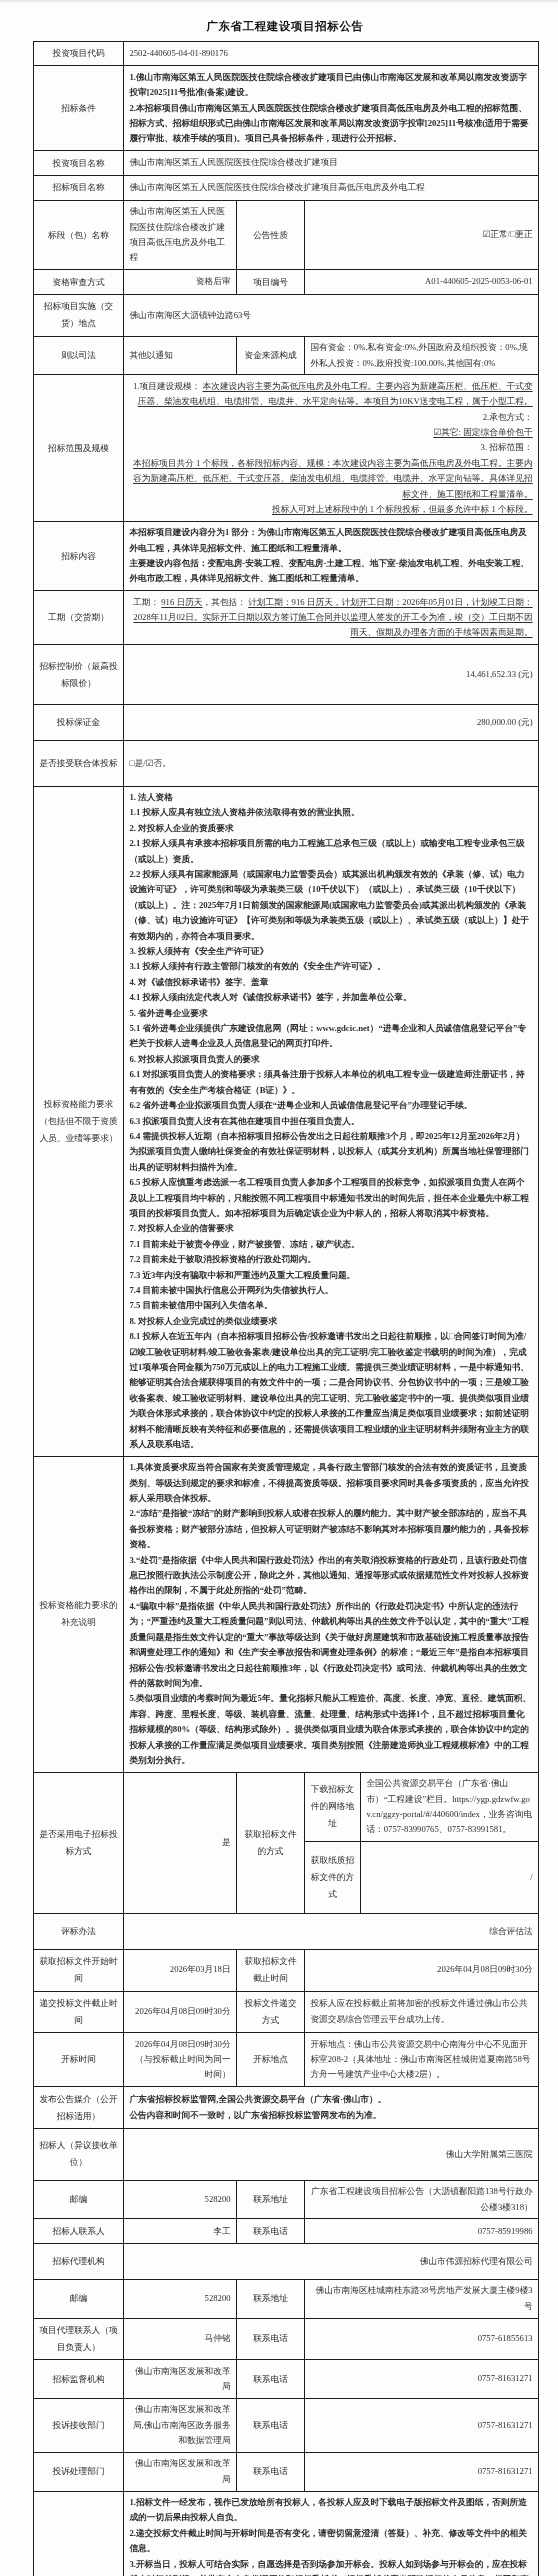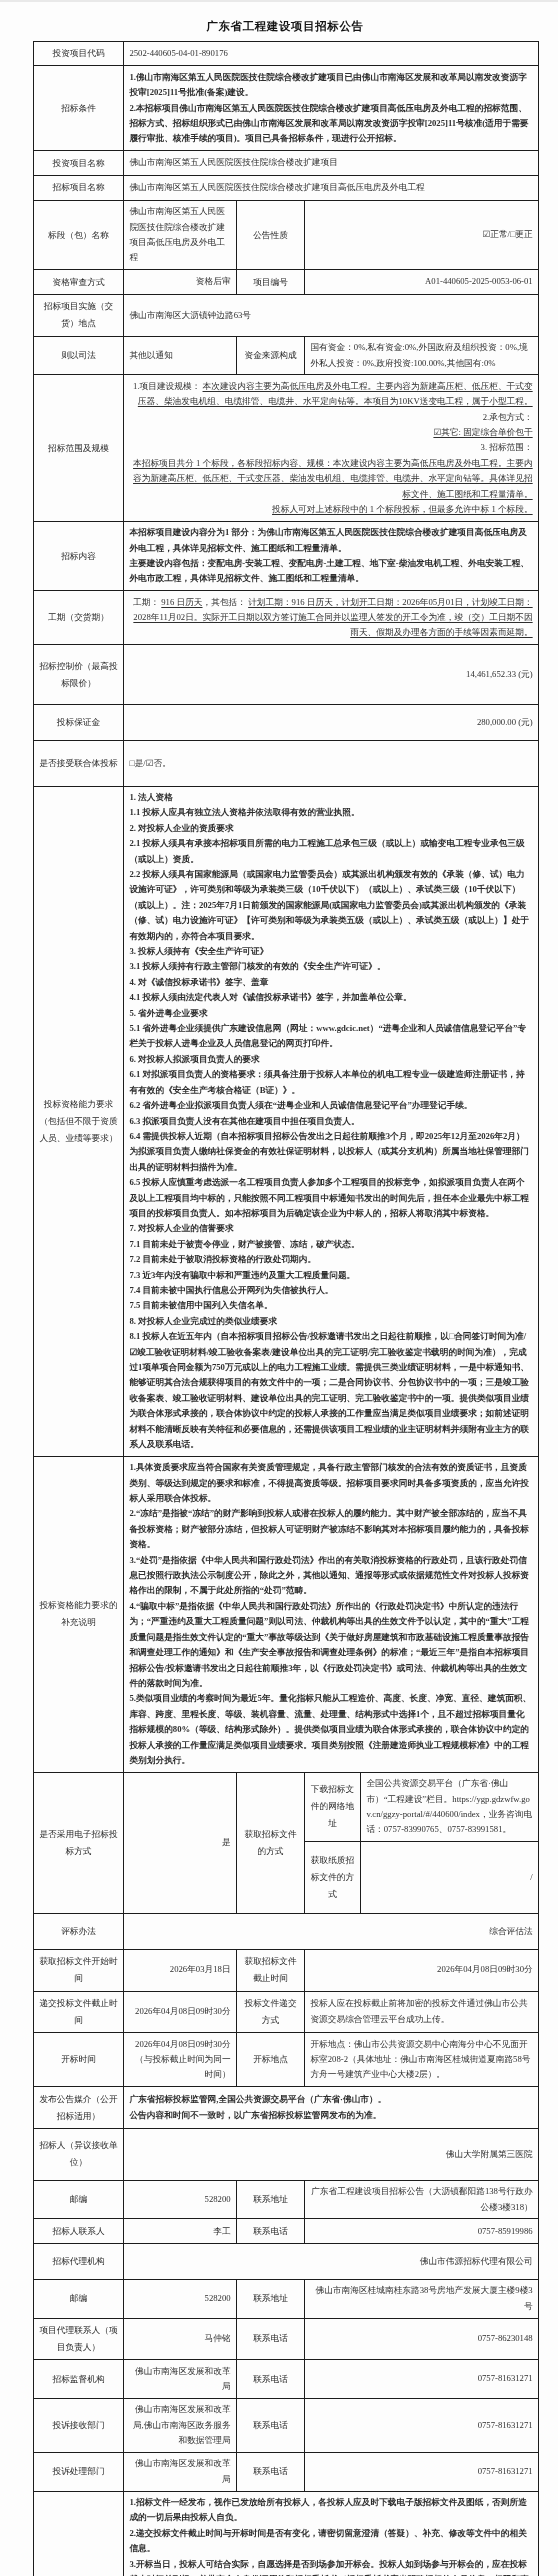--- a/index.html
+++ b/index.html
@@ -205,21 +205,21 @@
       <tr>
         <td class="lbl" data-bind="rows.agency_postcode.label">邮编</td>
         <td class="ctr" data-bind="rows.agency_postcode.value">528200</td>
         <td class="lbl" data-bind="rows.agency_postcode.addr_label">联系地址</td>
         <td colspan="2" class="ctr" data-bind="rows.agency_postcode.addr_value">佛山市南海区桂城南桂东路38号房地产发展大厦主楼9楼3号</td>
       </tr>
       <tr>
         <td class="lbl" data-bind="rows.agency_contact.label">项目代理联系人（项目负责人）</td>
         <td class="ctr" data-bind="rows.agency_contact.value">马仲铭</td>
         <td class="lbl" data-bind="rows.agency_contact.phone_label">联系电话</td>
-        <td colspan="2" class="ctr" data-bind="rows.agency_contact.phone_value">0757-86230148</td>
+        <td colspan="2" class="ctr" data-bind="rows.agency_contact.phone_value">0757-61855613</td>
       </tr>
       <tr>
         <td class="lbl" data-bind="rows.supervisor.label">招标监督机构</td>
         <td class="ctr" data-bind="rows.supervisor.value">佛山市南海区发展和改革局</td>
         <td class="lbl" data-bind="rows.supervisor.phone_label">联系电话</td>
         <td colspan="2" class="ctr" data-bind="rows.supervisor.phone_value">0757-81631271</td>
       </tr>
       <tr>
         <td class="lbl" data-bind="rows.complaint_receive.label">投诉接收部门</td>
         <td class="ctr" data-bind="rows.complaint_receive.value">佛山市南海区发展和改革局,佛山市南海区政务服务和数据管理局</td>

